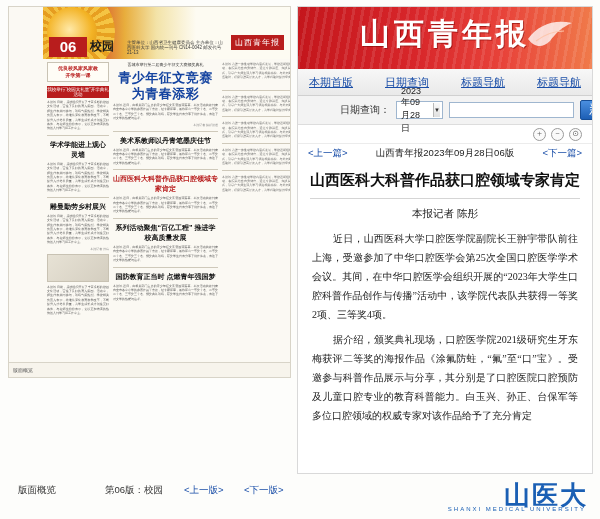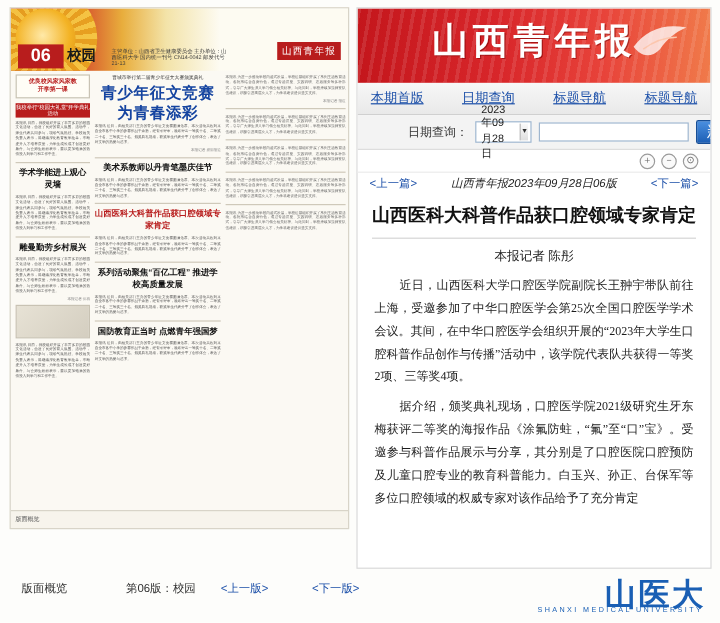--- a/index.html
+++ b/index.html
@@ -19,25 +19,26 @@
     height: 519px;
     background: #fdfdfb;
   }
 
   
   .paper-pane {
     position: absolute;
     left: 8px;
     top: 6px;
     width: 283px;
-    height: 435px;
+    height: 372px;
     background: #fbf9f3;
     border: 1px solid #d8d4c8;
     box-sizing: border-box;
     overflow: hidden;
+    padding-left: 34px;
   }
   .paper-masthead {
     position: relative;
     height: 52px;
     background: linear-gradient(90deg,#b81d1d 0%, #d23c28 18%, #e8ad3c 33%, #f3e3a8 46%, #fdfbf2 62%, #fdfbf2 100%);
     overflow: hidden;
   }
   .sunburst {
     position: absolute;
     left: -14px; top: -18px;
@@ -334,21 +335,21 @@
     cursor: pointer;
   }
   .art-nav {
     display: flex;
     justify-content: space-between;
     align-items: center;
     font-size: 9.5px;
     color: #333;
     padding: 3px 10px 0;
   }
-  .art-nav .mid { color: #222; font-style: italic; }
+  .art-nav .mid { color: #222; }
   .art-nav .side { color: #1a4ea8; cursor: pointer; }
   .art-title {
     font-family: "Liberation Serif", serif;
     font-size: 15px;
     font-weight: bold;
     color: #111;
     text-align: center;
     margin: 10px 12px 8px;
     line-height: 20px;
   }
@@ -540,18 +541,18 @@
     <div class="art-body">
       <p>近日，山西医科大学口腔医学院副院长王翀宇带队前往上海，受邀参加了中华口腔医学会第25次全国口腔医学学术会议。其间，在中华口腔医学会组织开展的“2023年大学生口腔科普作品创作与传播”活动中，该学院代表队共获得一等奖2项、三等奖4项。</p>
       <p>据介绍，颁奖典礼现场，口腔医学院2021级研究生牙东梅获评二等奖的海报作品《涂氟防蛀，“氟”至“口”宝》。受邀参与科普作品展示与分享，其分别是了口腔医院口腔预防及儿童口腔专业的教育科普能力。白玉兴、孙正、台保军等多位口腔领域的权威专家对该作品给予了充分肯定</p>
     </div>
   </div>
 
   <div class="bottom">
     <span class="b-left">版面概览</span>
     <span class="b-mid">第06版：校园</span>
     <span class="b-pg">&lt;上一版&gt;</span>
-    <span class="b-pg" style="left:260px;">&lt;下一版&gt;</span>
+    <span class="b-pg" style="left:244px;">&lt;下一版&gt;</span>
     <span class="logo-mark">山医大</span>
     <span class="logo-sub">SHANXI MEDICAL UNIVERSITY</span>
   </div>
 
 </div>
 
 </body></html>

